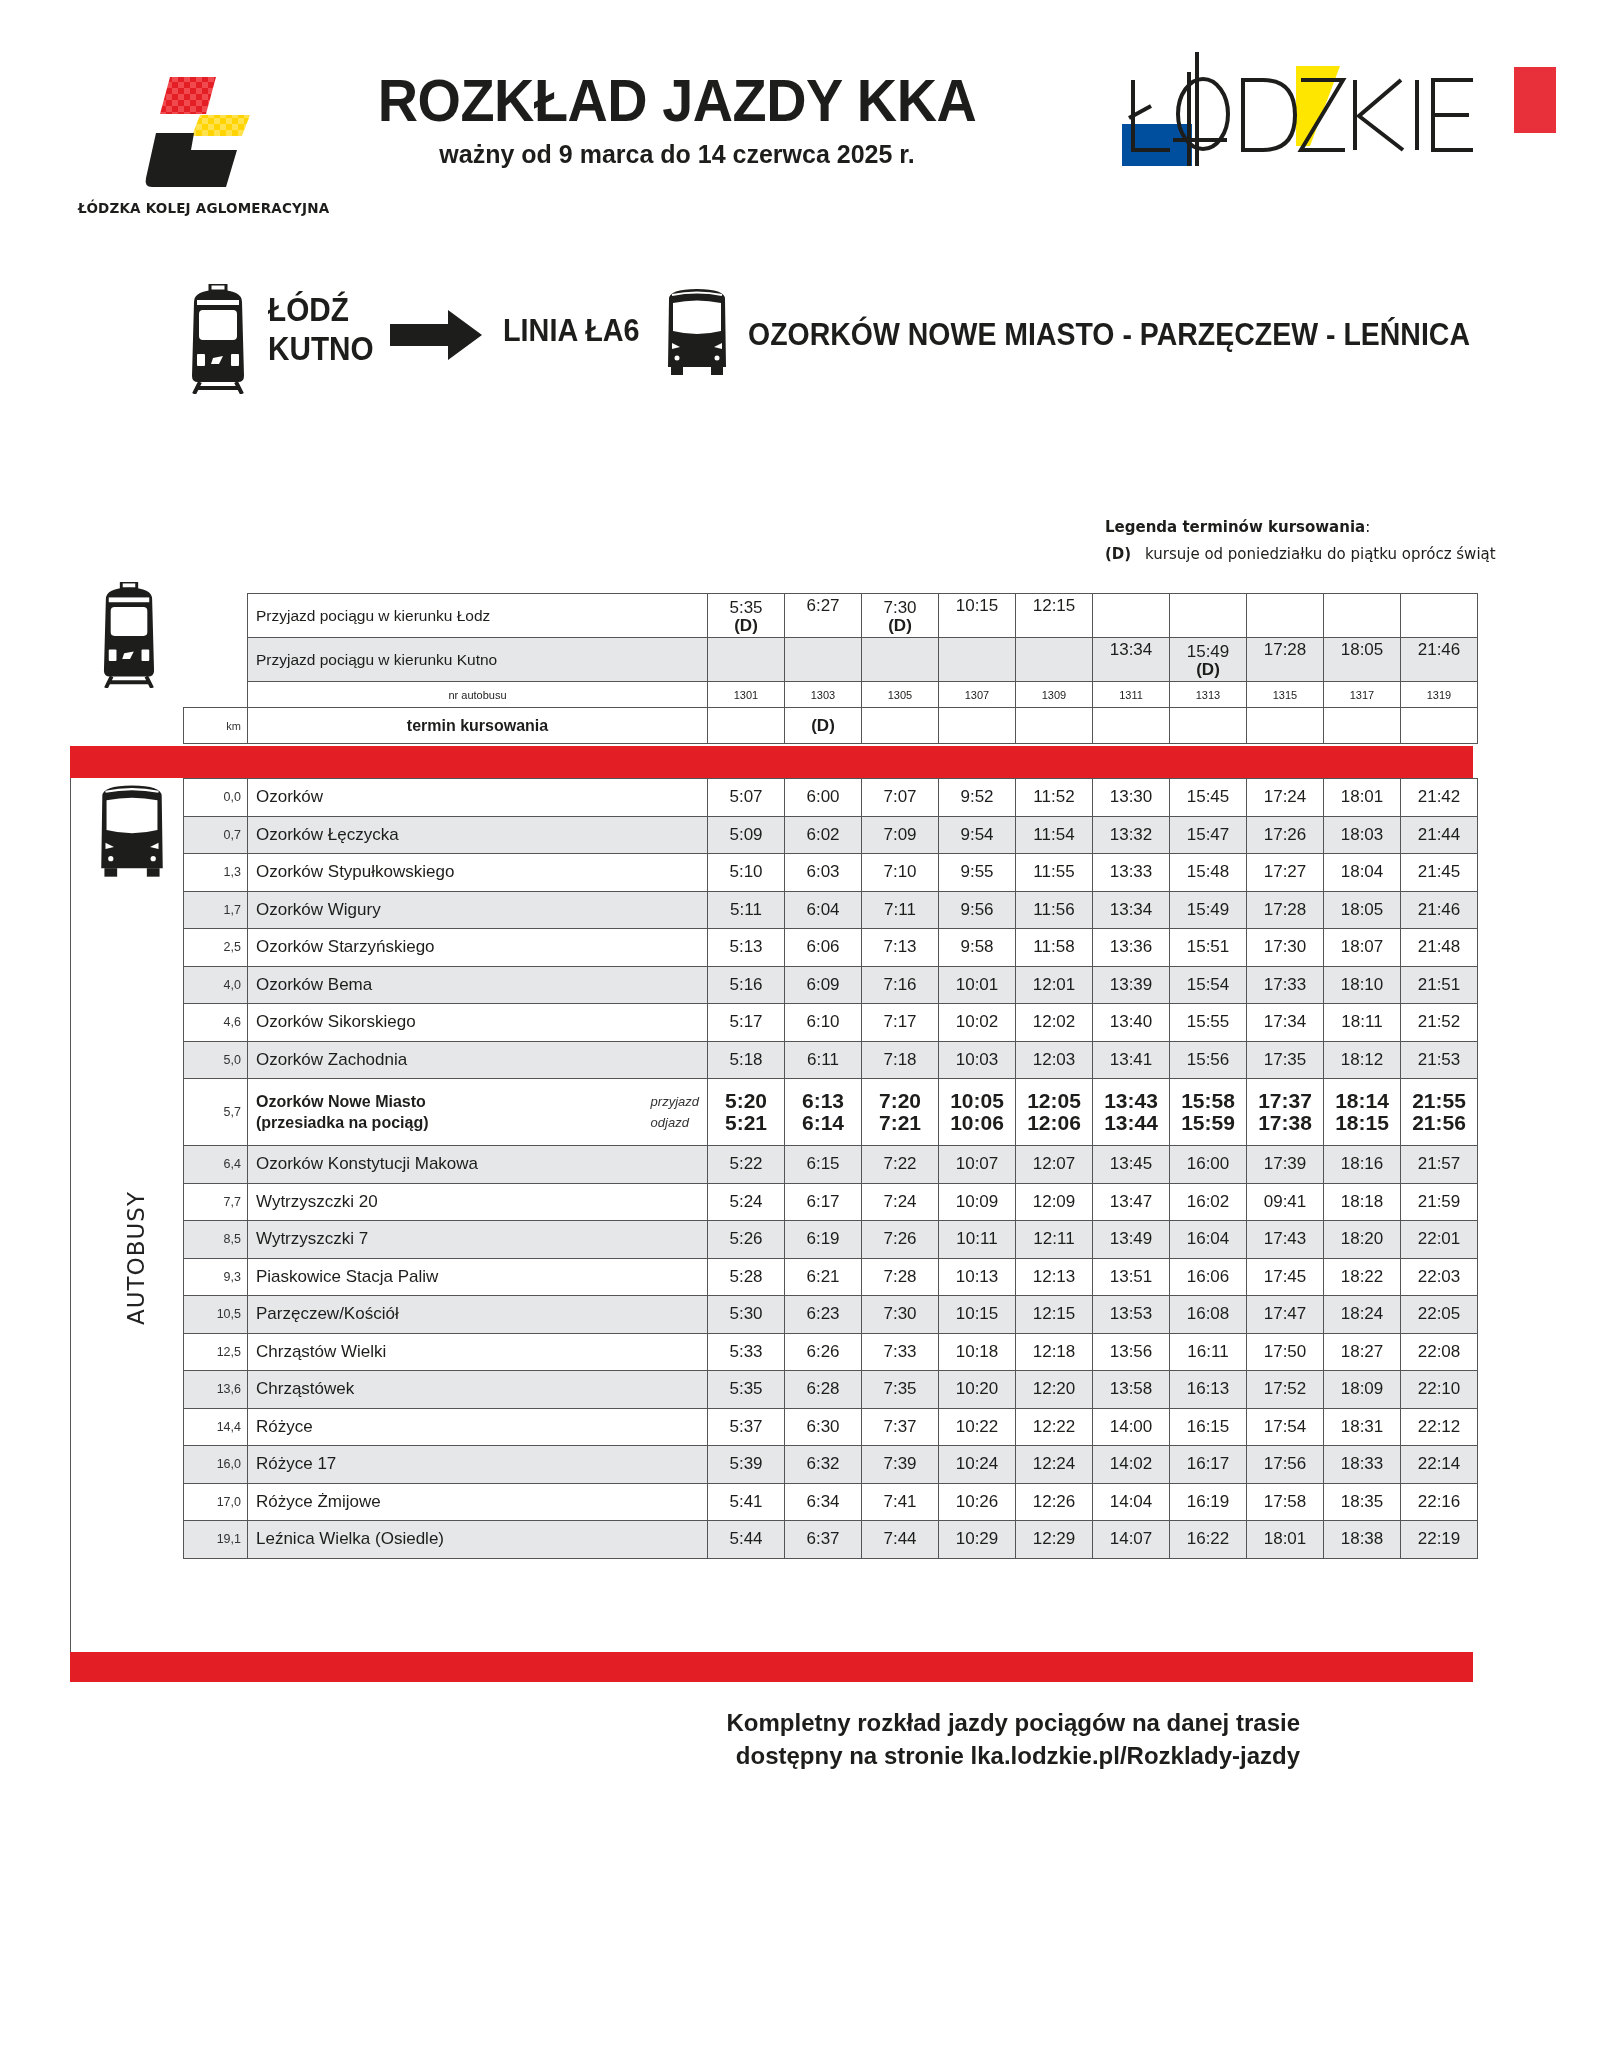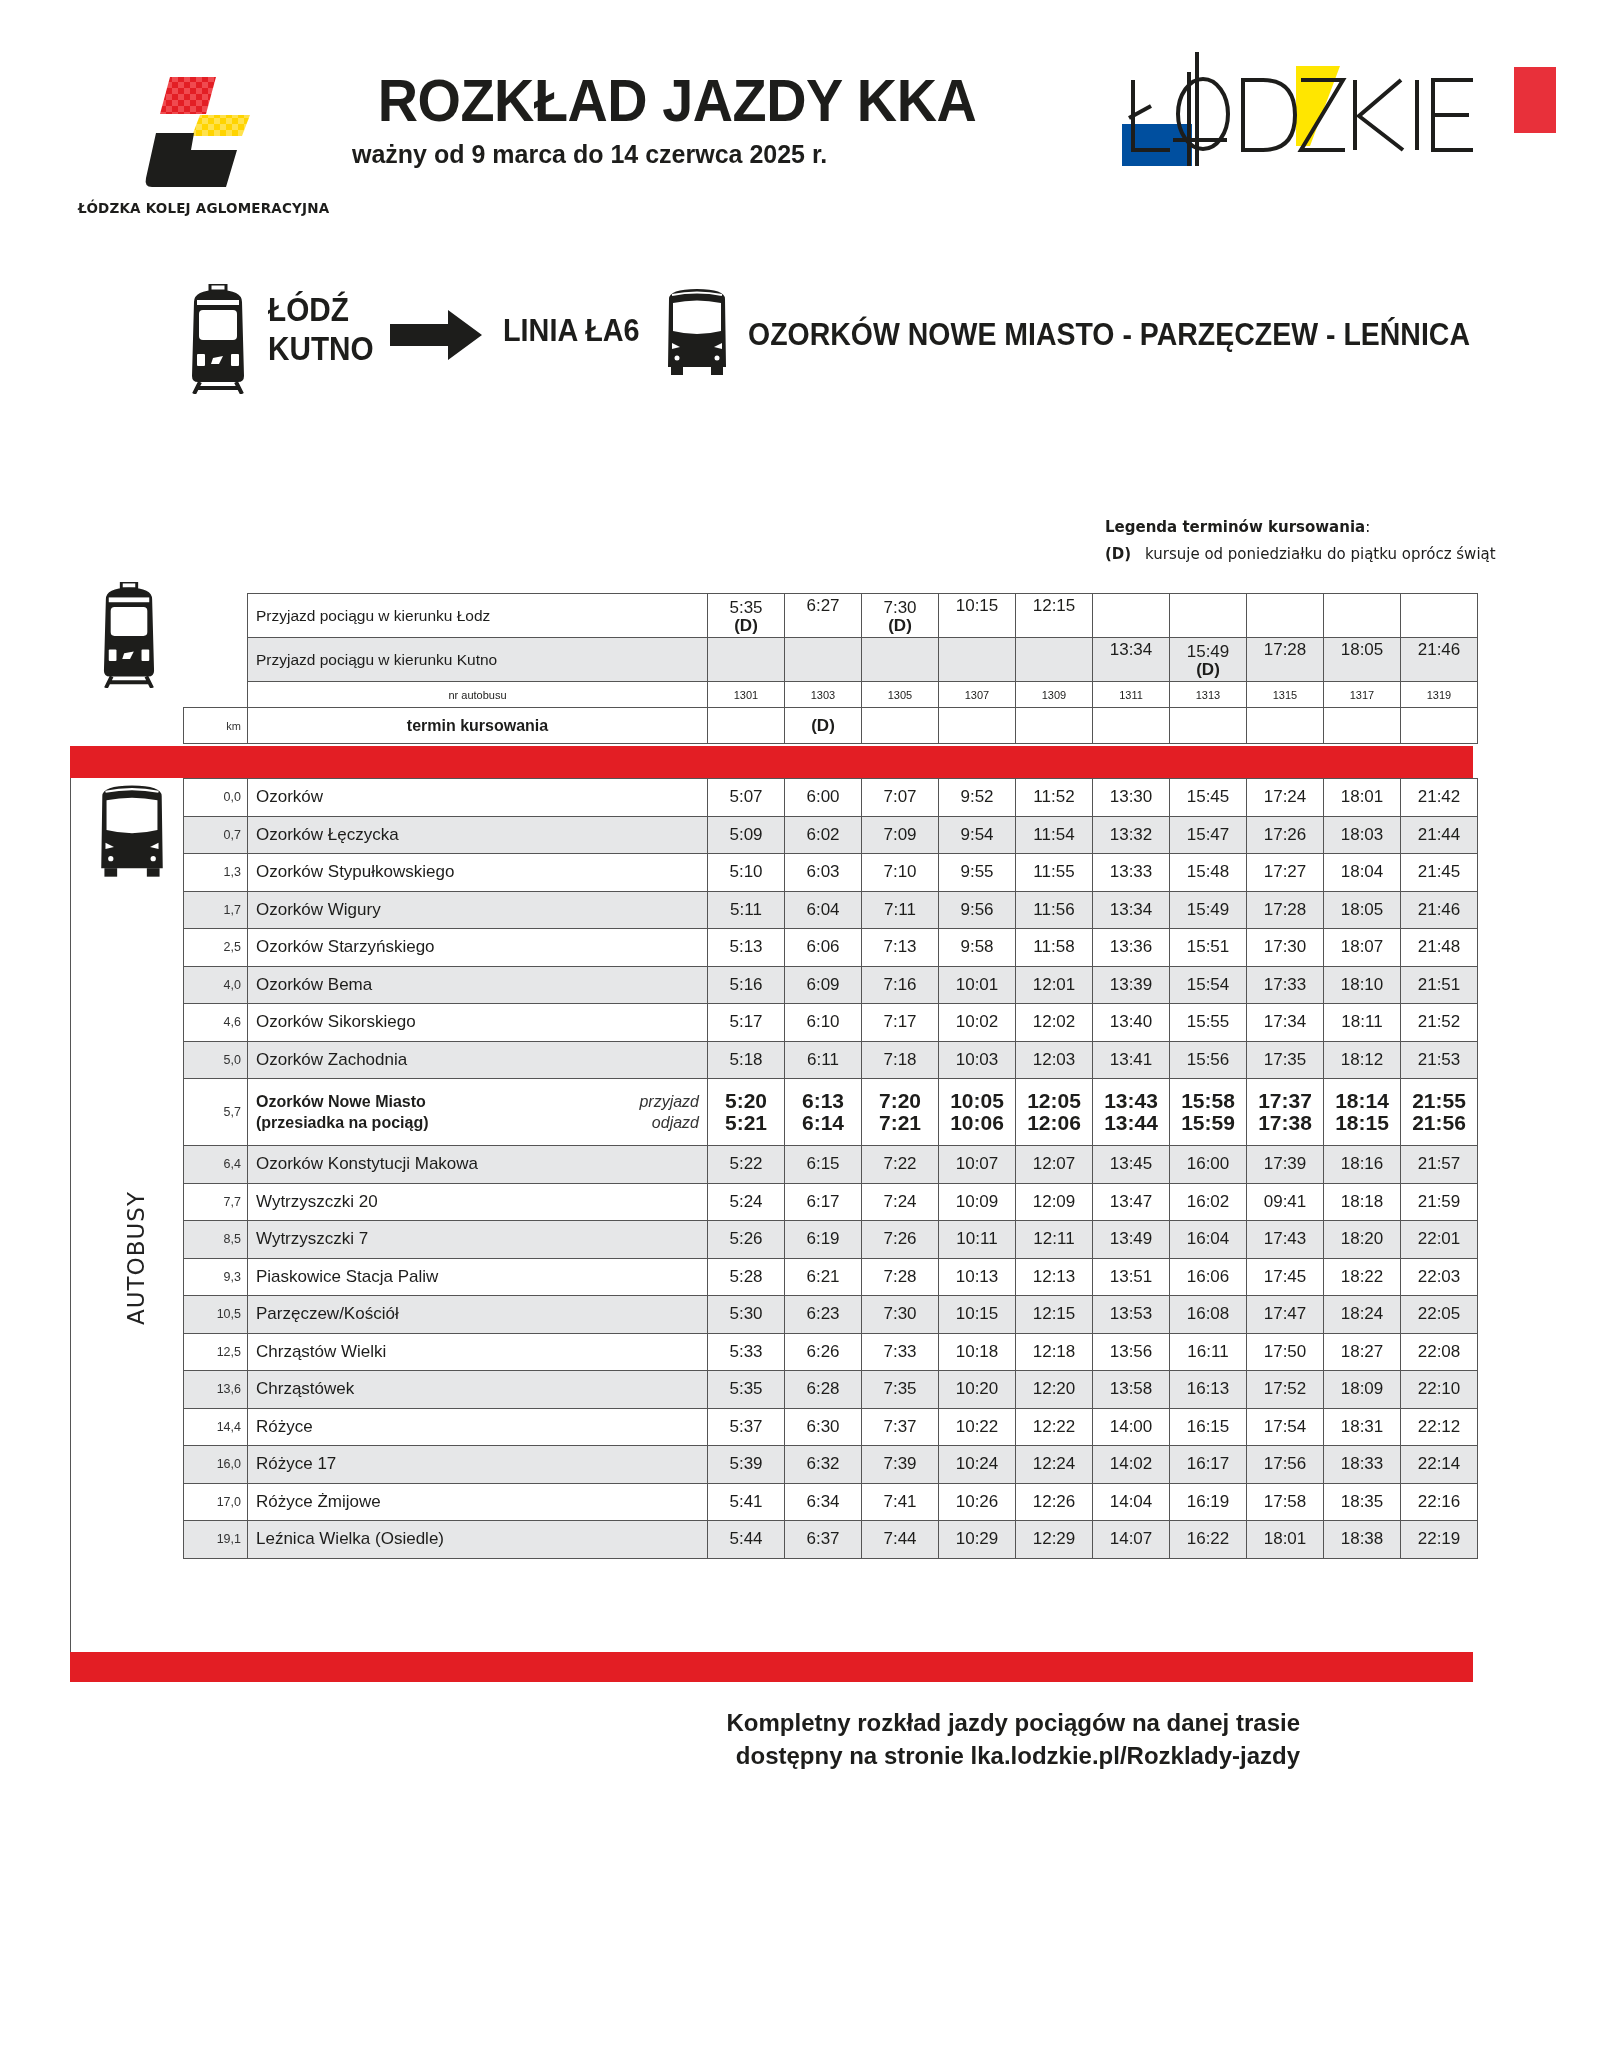--- a/index.html
+++ b/index.html
@@ -5,21 +5,21 @@
   html, body { margin: 0; padding: 0; background: #ffffff; }
   body { width: 1619px; height: 2048px; position: relative; overflow: hidden;
          font-family: "DejaVu Sans", "Liberation Sans", sans-serif; color: #1d1d1b; }
   .abs { position: absolute; }
 
   
   .kka-logo { left: 70px; top: 70px; width: 250px; height: 150px; }
   .kka-name { left: 78px; top: 200px; font-size: 13.5px; font-weight: bold; letter-spacing: 0.2px; white-space: nowrap; }
   .title { left: 352px; top: 68px; width: 650px; text-align: center; font-family: "Liberation Sans", sans-serif;
            font-weight: bold; font-size: 60px; letter-spacing: -0.5px; line-height: 66px; transform: scaleX(0.93); transform-origin: center; }
-  .subtitle { left: 352px; top: 140px; width: 650px; text-align: left; font-family: "Liberation Sans", sans-serif;
+  .subtitle { left: 352px; top: 140px; width: 650px; text-align: center; font-family: "Liberation Sans", sans-serif;
               font-weight: bold; font-size: 25px; }
   .lodzkie-logo { left: 1115px; top: 48px; width: 460px; height: 130px; }
 
   
   .route-train-icon { left: 186px; top: 284px; width: 64px; height: 110px; }
   .route-from { left: 268px; top: 290px; font-family: "Liberation Sans", sans-serif; font-weight: bold; font-size: 33px; line-height: 39px; transform: scaleX(0.9); transform-origin: left; }
   .route-arrow { left: 390px; top: 310px; width: 92px; height: 50px; }
   .route-line { left: 503px; top: 312px; font-family: "Liberation Sans", sans-serif; font-weight: bold; font-size: 32px; transform: scaleX(0.9); transform-origin: left; white-space: nowrap; }
   .route-bus-icon { left: 664px; top: 287px; width: 66px; height: 88px; }
   .route-dest { left: 748px; top: 316px; font-family: "Liberation Sans", sans-serif; font-weight: bold; font-size: 32px; transform: scaleX(0.89); transform-origin: left; white-space: nowrap; }
@@ -50,21 +50,21 @@
 
   .body-frame { left: 70px; top: 778px; width: 114px; height: 874px; border-left: 1.5px solid #555; box-sizing: border-box; }
   .bus-icon-small { left: 97px; top: 783px; width: 70px; height: 94px; }
   .autobusy { left: 123px; top: 1325px; font-size: 23px; letter-spacing: 1px; transform: rotate(-90deg); transform-origin: left top; white-space: nowrap; color: #222; }
   .train-icon-small { left: 96px; top: 582px; width: 66px; height: 106px; }
 
   .body-table { left: 183px; top: 778px; }
   .body-table td { height: 36.5px; }
   .body-table tr.transfer td { height: 66px; }
   .transfer .nm-bold { font-weight: bold; font-size: 16px; line-height: 21px; }
-  .transfer .pa { font-style: italic; font-size: 16px; color: #333; text-align: right; line-height: 21px; }
+  .transfer .pa { font-style: italic; font-size: 13px; color: #333; text-align: left; line-height: 21px; }
   .transfer .tm { font-weight: bold; font-size: 21px; line-height: 22px; display: block; }
 
   .footer { left: 300px; top: 1706px; width: 1000px; text-align: right; font-family: "Liberation Sans", sans-serif; font-weight: bold; font-size: 24px; line-height: 33px; }
 </style>
 </head>
 <body>
 
 <svg class="abs kka-logo" viewBox="0 0 250 150">
   <defs>
     <pattern id="chkR" width="12" height="12" patternUnits="userSpaceOnUse">

